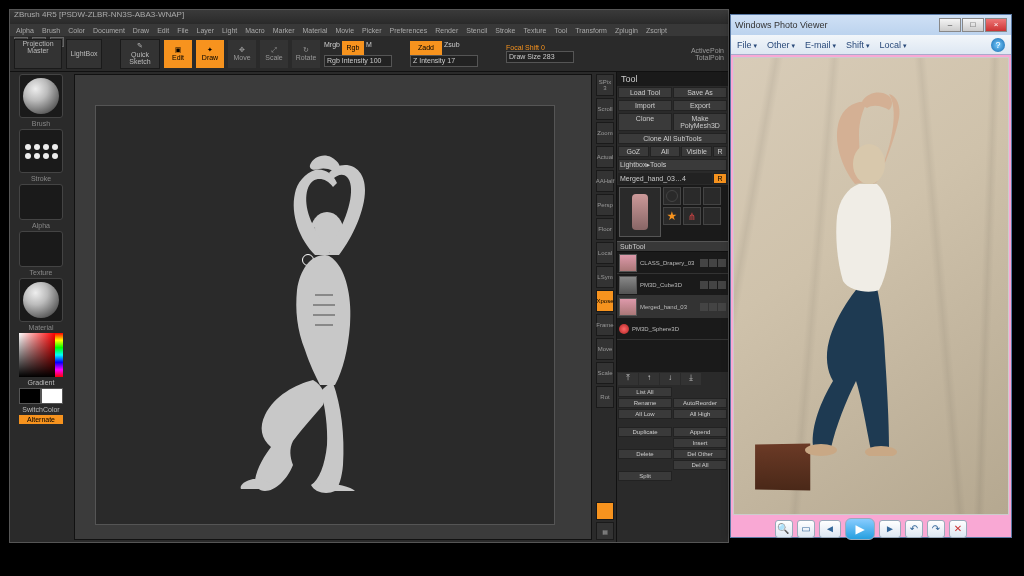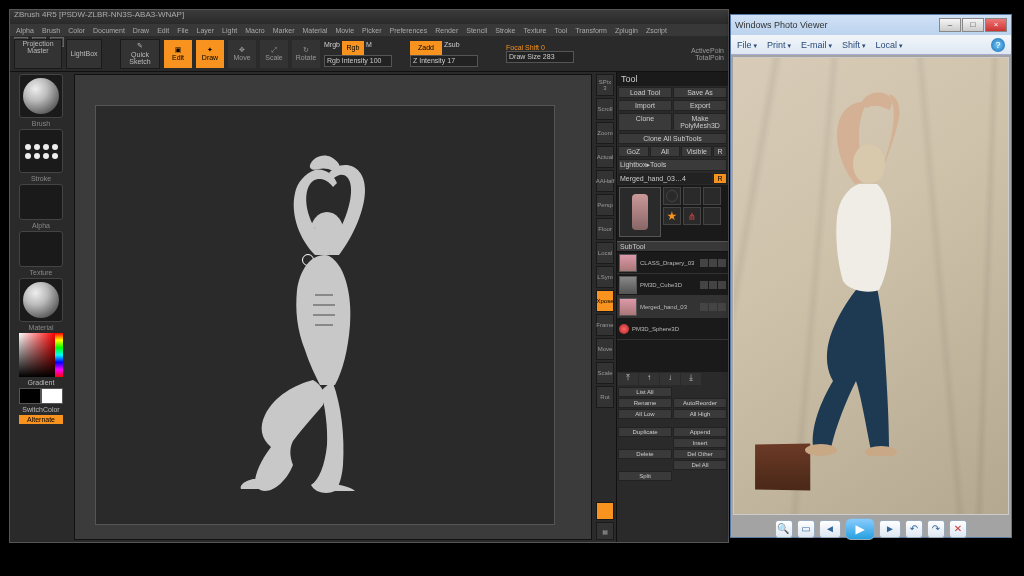--- a/index.html
+++ b/index.html
@@ -81,21 +81,21 @@
 .st-thumb.red { width: 10px; height: 10px; border-radius: 50%; background: radial-gradient(#f66,#a22); border: none; }
 .st-name { flex: 1; font-size: 6px; color: #bbb; }
 .st-icons { display: flex; gap: 1px; }
 .st-icons i { width: 8px; height: 8px; background: #444; display: block; }
 .action-grid { display: grid; grid-template-columns: 1fr 1fr; gap: 1px; padding: 1px; }
 .action-grid .tool-btn { font-size: 6px; }
 .arrow-row { display: flex; gap: 1px; padding: 1px; }
 .arrow-row div { width: 20px; height: 12px; background: #333; font-size: 8px; text-align: center; color: #ccc; }
 
 
-.wpv { position: absolute; left: 730px; top: 14px; width: 282px; height: 524px; background: #a3a3a3; border: 1px solid #5a7aa5; box-shadow: 0 0 6px rgba(0,0,0,.5); }
+.wpv { position: absolute; left: 730px; top: 14px; width: 282px; height: 524px; background: #f9a8d4; border: 1px solid #5a7aa5; box-shadow: 0 0 6px rgba(0,0,0,.5); }
 .wpv-title { height: 20px; background: linear-gradient(#cfe0f5,#bcd3ee); display: flex; align-items: center; padding: 0 4px; font-size: 9px; color: #333; }
 .wpv-title .t { flex: 1; }
 .wpv-title .winbtn { width: 22px; height: 14px; background: linear-gradient(#f5f5f5,#ccc); border: 1px solid #888; margin-left: 1px; font-size: 8px; text-align: center; line-height: 12px; }
 .wpv-title .winbtn.close { background: linear-gradient(#e77,#c33); color: #fff; }
 .wpv-toolbar { height: 20px; background: linear-gradient(#f2f6fa,#dde7f2); display: flex; align-items: center; gap: 10px; padding: 0 6px; font-size: 9px; color: #2a4a7a; border-bottom: 1px solid #aac; }
 .wpv-toolbar span::after { content: " ▾"; font-size: 7px; }
 .wpv-toolbar .help { margin-left: auto; width: 14px; height: 14px; border-radius: 50%; background: radial-gradient(#7cf,#16a); color: #fff; text-align: center; font-size: 9px; line-height: 14px; }
 .wpv-body { height: 458px; background: #fff; margin: 2px; border: 1px solid #ccc; position: relative; overflow: hidden; }
 .ref-photo { position: absolute; inset: 0; background: linear-gradient(145deg,#d8ccb8 0%,#cfc2ab 40%,#c2b59e 70%,#b5a890 100%); }
 
@@ -421,21 +421,21 @@
 
 <div class="wpv">
   <div class="wpv-title">
     <span class="t">Windows Photo Viewer</span>
     <div class="winbtn">–</div>
     <div class="winbtn">□</div>
     <div class="winbtn close">×</div>
   </div>
   <div class="wpv-toolbar">
     <span>File</span>
-    <span>Print</span>
+    <span>Other</span>
     <span>E-mail</span>
     <span>Shift</span>
     <span>Local</span>
     <div class="help">?</div>
   </div>
   <div class="wpv-body">
     <div class="ref-photo">
       <div class="ref-box"></div>
       <div class="ref-person">
         <svg width="180" height="380" viewBox="0 0 180 380">

